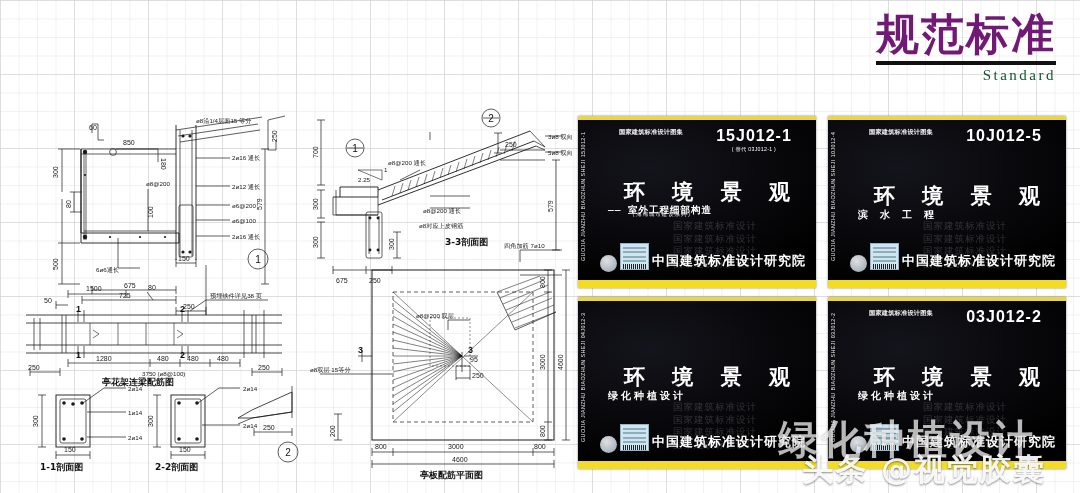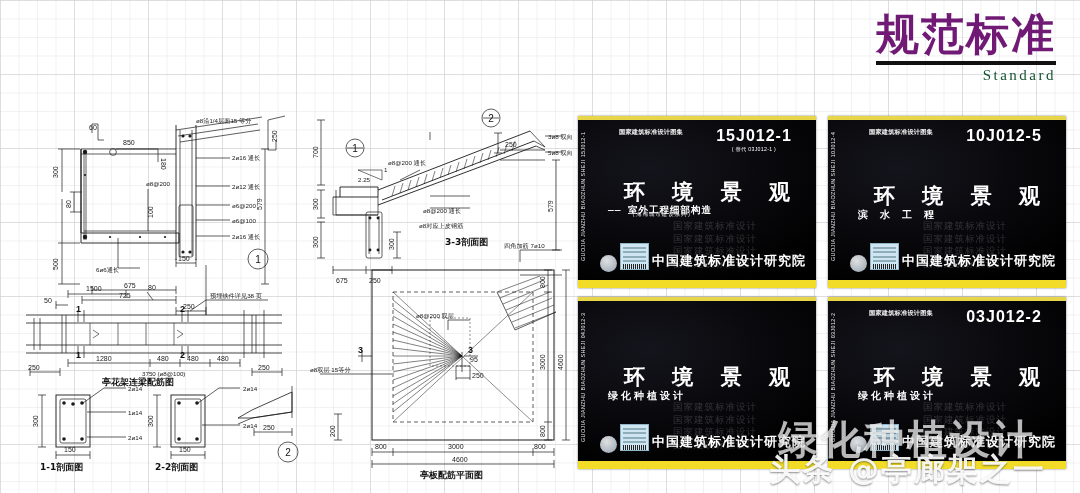--- a/index.html
+++ b/index.html
@@ -586,13 +586,13 @@
           <i></i>
           <div class="bc"></div>
         </div>
       <div class="org">中国建筑标准设计研究院</div>
     </div>
     <div class="botbar"></div>
   </div>
 </div>
 
 <div class="wm wm-big">绿化种植设计</div>
-<div class="wm wm-small">头条 @亭廊架之一</div>
+<div class="wm wm-small">头条 @视觉胶囊</div>
 
 </body></html>

